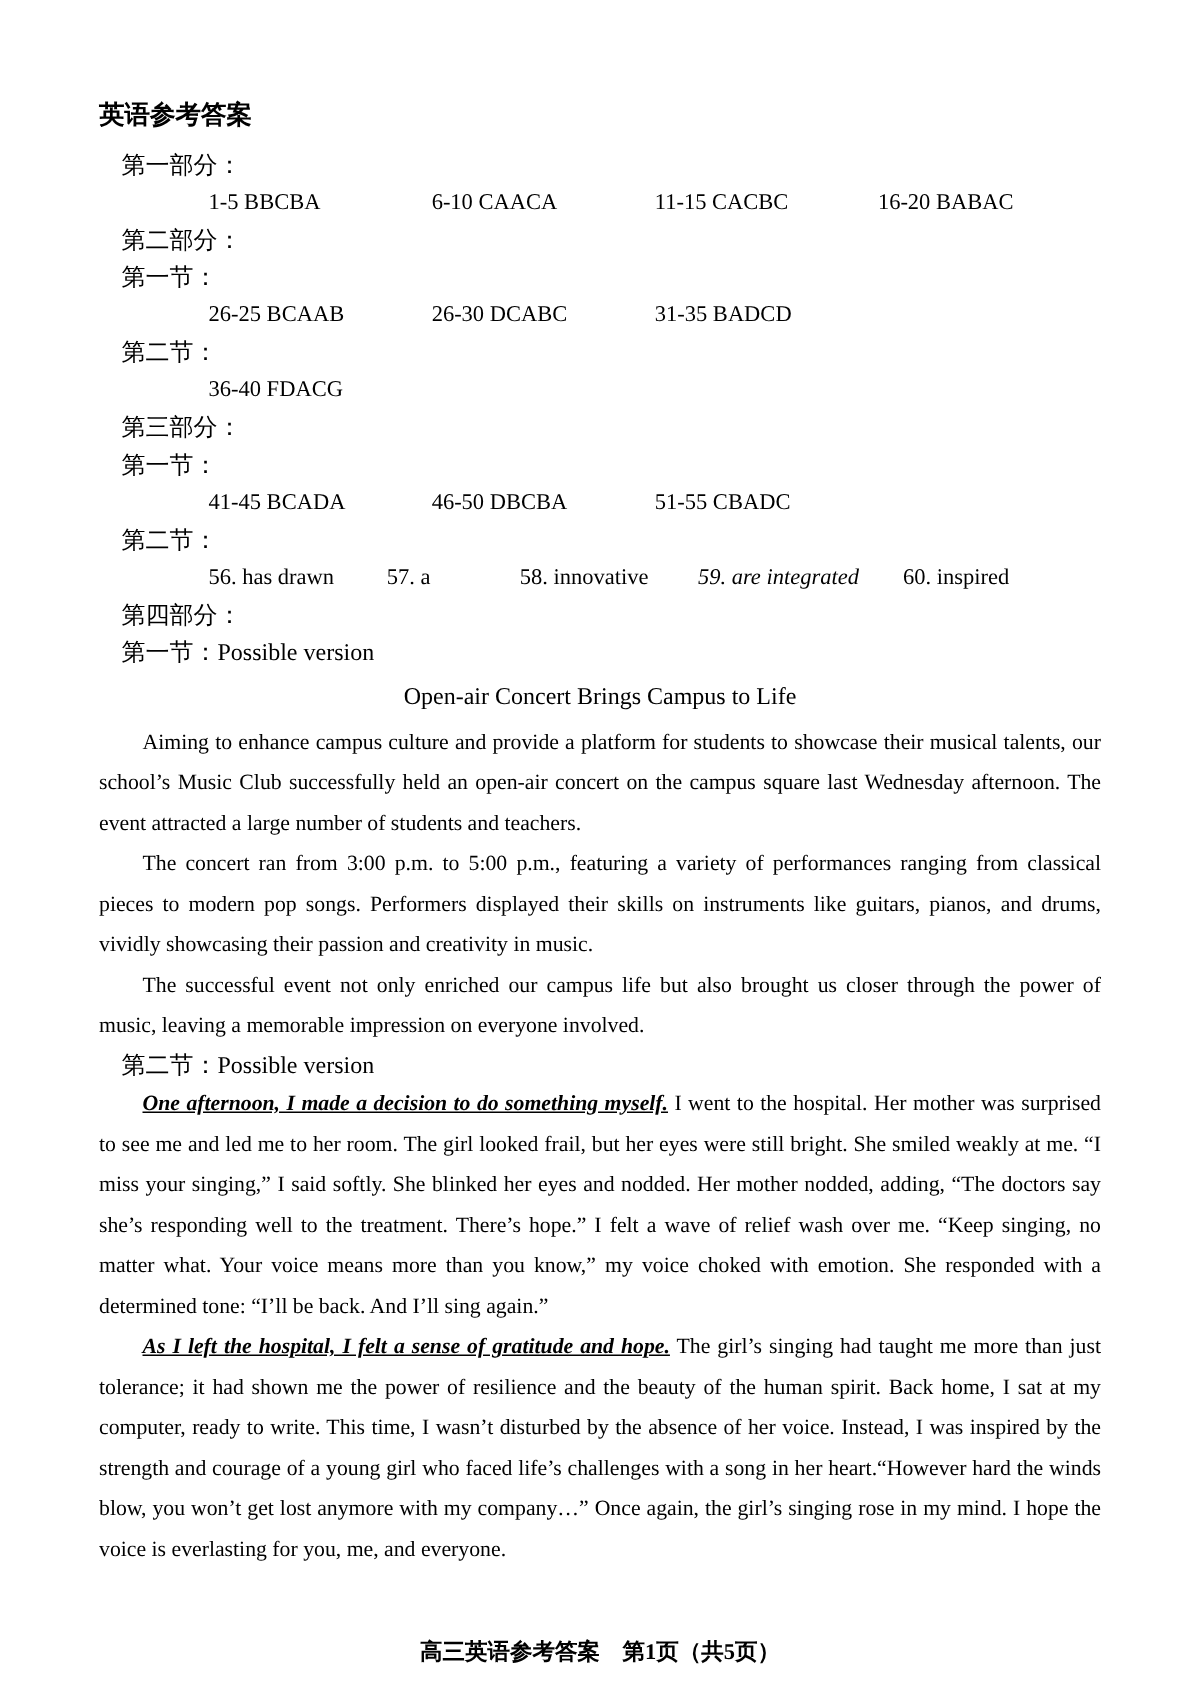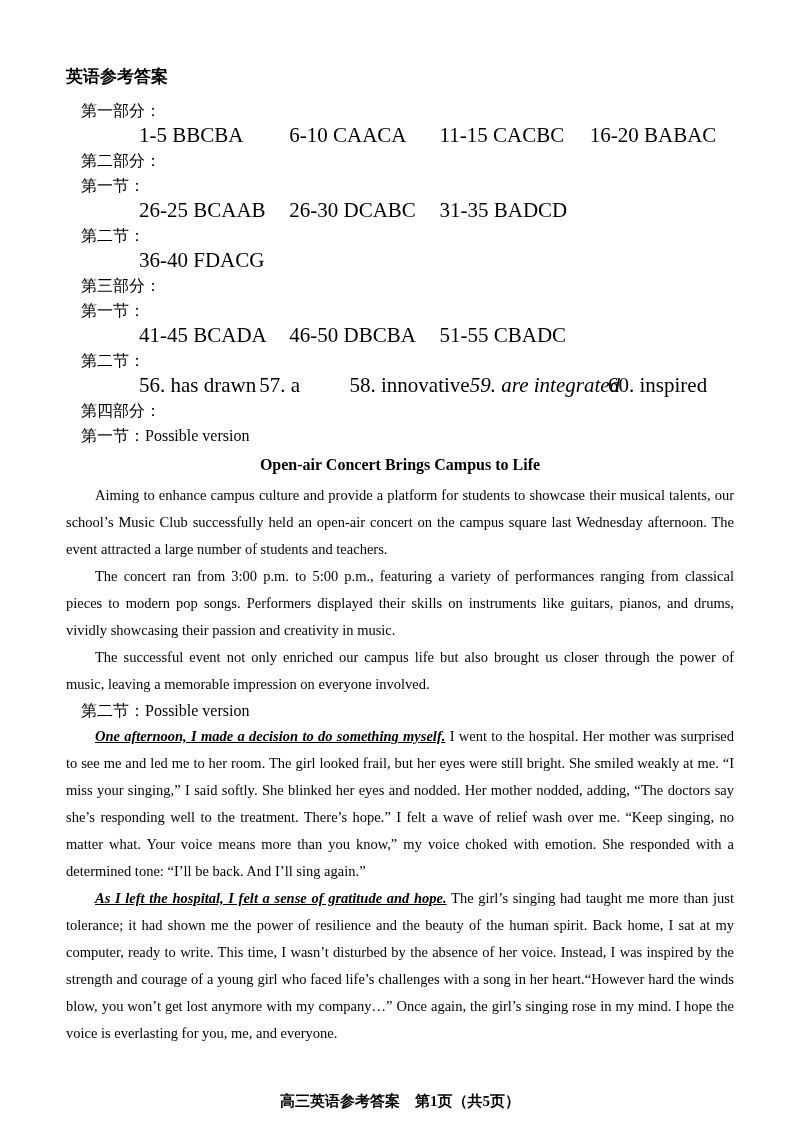--- a/index.html
+++ b/index.html
@@ -22,32 +22,32 @@
     font-weight: 700;
     line-height: 30px;
     margin-bottom: 6px;
   }
   .line {
     font-size: 16px;
     line-height: 25px;
     white-space: nowrap;
     margin-left: 15px;
   }
-  .ansline { font-size: 21px; }
+  .ansline { font-size: 15px; }
   .indent { padding-left: 58px; }
   .cols4 span { display: inline-block; width: 145px; }
   .cols4 span:last-child { width: auto; }
   .cols5 span { display: inline-block; }
   .cols5 span:nth-child(1) { width: 115px; }
   .cols5 span:nth-child(2) { width: 85px; }
   .cols5 span:nth-child(3) { width: 115px; }
   .cols5 span:nth-child(4) { width: 133px; font-style: italic; }
   .essay-title {
     text-align: center;
-    font-weight: 700;
+    font-weight: 400;
     font-size: 16px;
     line-height: 26px;
     margin: 4px 0;
   }
   p.para {
     margin: 0;
     font-size: 14.5px;
     line-height: 27px;
     text-align: justify;
     text-indent: 29px;

